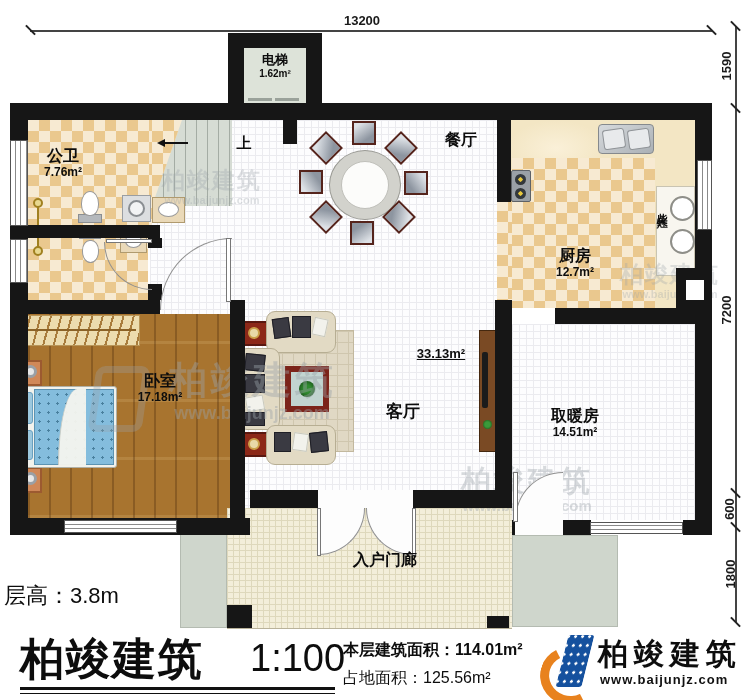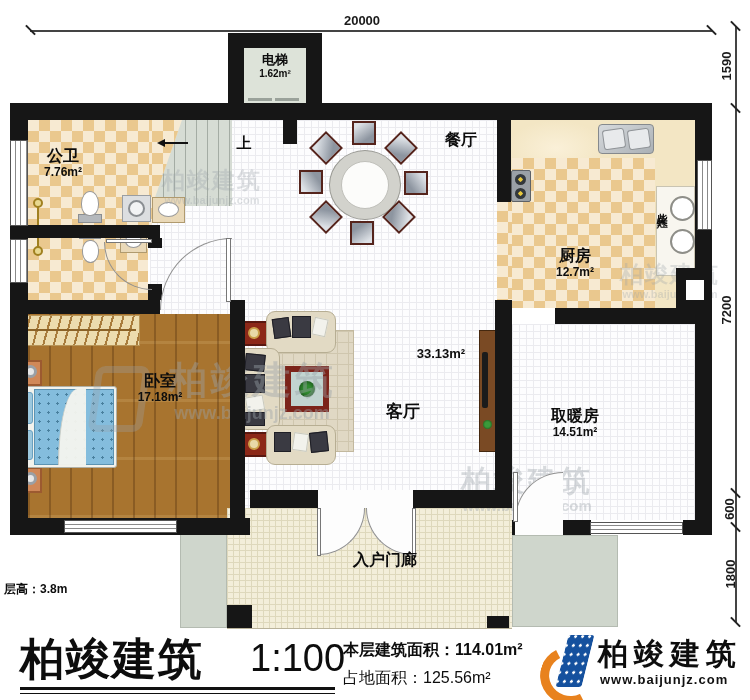--- a/index.html
+++ b/index.html
@@ -210,54 +210,54 @@
   <div class="rlabel" style="left:430px;top:130px;width:62px;">
     <span class="nm">餐厅</span>
   </div>
   <div class="rlabel" style="left:542px;top:246px;width:66px;">
     <span class="nm">厨房</span>
     <span class="ar">12.7m²</span>
   </div>
   <div class="rlabel" style="left:655px;top:204px;width:16px;height:66px;">
     <span class="nm" style="font-size:11px;writing-mode:vertical-rl;letter-spacing:2px;">柴火灶</span>
   </div>
-  <div class="rlabel" style="left:408px;top:346px;width:66px;">
+  <div class="rlabel" style="left:408px;top:346px;width:66px;text-decoration:underline;">
     <span class="nm" style="font-size:13px;">33.13m²</span>
   </div>
   <div class="rlabel" style="left:370px;top:402px;width:66px;">
     <span class="nm" style="font-size:17px;">客厅</span>
   </div>
   <div class="rlabel" style="left:540px;top:406px;width:70px;">
     <span class="nm">取暖房</span>
     <span class="ar">14.51m²</span>
   </div>
   <div class="rlabel" style="left:340px;top:550px;width:90px;">
     <span class="nm">入户门廊</span>
   </div>
   <div class="rlabel" style="left:233px;top:134px;width:22px;">
     <span class="nm" style="font-size:15px;">上</span>
   </div>
 
   <div class="dimline" style="left:30px;top:30px;width:682px;height:1.5px;"></div>
   <div class="tk" style="left:24px;top:29px;"></div>
   <div class="tk" style="left:705px;top:29px;"></div>
-  <div class="dimtxt" style="left:322px;top:13px;width:80px;">20000</div>
+  <div class="dimtxt" style="left:322px;top:13px;width:80px;">13200</div>
 
   <div class="dimline" style="left:735px;top:26px;width:1.5px;height:596px;"></div>
   <div class="tk" style="left:729px;top:25px;"></div>
   <div class="tk" style="left:729px;top:107px;"></div>
   <div class="tk" style="left:729px;top:492px;"></div>
   <div class="tk" style="left:729px;top:526px;"></div>
   <div class="tk" style="left:729px;top:621px;"></div>
   <div class="vdim" style="left:697px;top:59px;">1590</div>
   <div class="vdim" style="left:697px;top:303px;">7200</div>
   <div class="vdim" style="left:700px;top:502px;">600</div>
   <div class="vdim" style="left:701px;top:567px;">1800</div>
 
-  <div class="abs" style="left:4px;top:581px;font-size:12px;font-weight:700;color:#0d0d0d;">层高：3.8m</div>
+  <div class="abs" style="left:4px;top:581px;font-size:22px;font-weight:400;color:#0d0d0d;">层高：3.8m</div>
 
   <div class="abs" style="left:20px;top:630px;font-size:44px;font-weight:700;letter-spacing:2px;color:#0d0d0d;">柏竣建筑</div>
   <div class="abs" style="left:250px;top:637px;font-size:38px;font-weight:400;color:#0d0d0d;">1:100</div>
   <div class="abs" style="left:20px;top:687px;width:315px;height:3px;background:#111;"></div>
   <div class="abs" style="left:20px;top:693px;width:315px;height:1px;background:#111;"></div>
   <div class="abs" style="left:343px;top:640px;font-size:16px;font-weight:700;color:#0d0d0d;">本层建筑面积：114.01m²</div>
   <div class="abs" style="left:343px;top:668px;font-size:16px;font-weight:400;color:#0d0d0d;">占地面积：125.56m²</div>
 
   <div class="abs" style="left:540px;top:633px;width:56px;height:62px;">
     <div class="abs" style="left:22px;top:2px;width:26px;height:52px;background:#15519e;transform:skewX(-14deg);border-radius:3px;background-image:radial-gradient(#fff 1.2px,transparent 1.4px);background-size:7px 9px;background-position:4px 6px;"></div>

